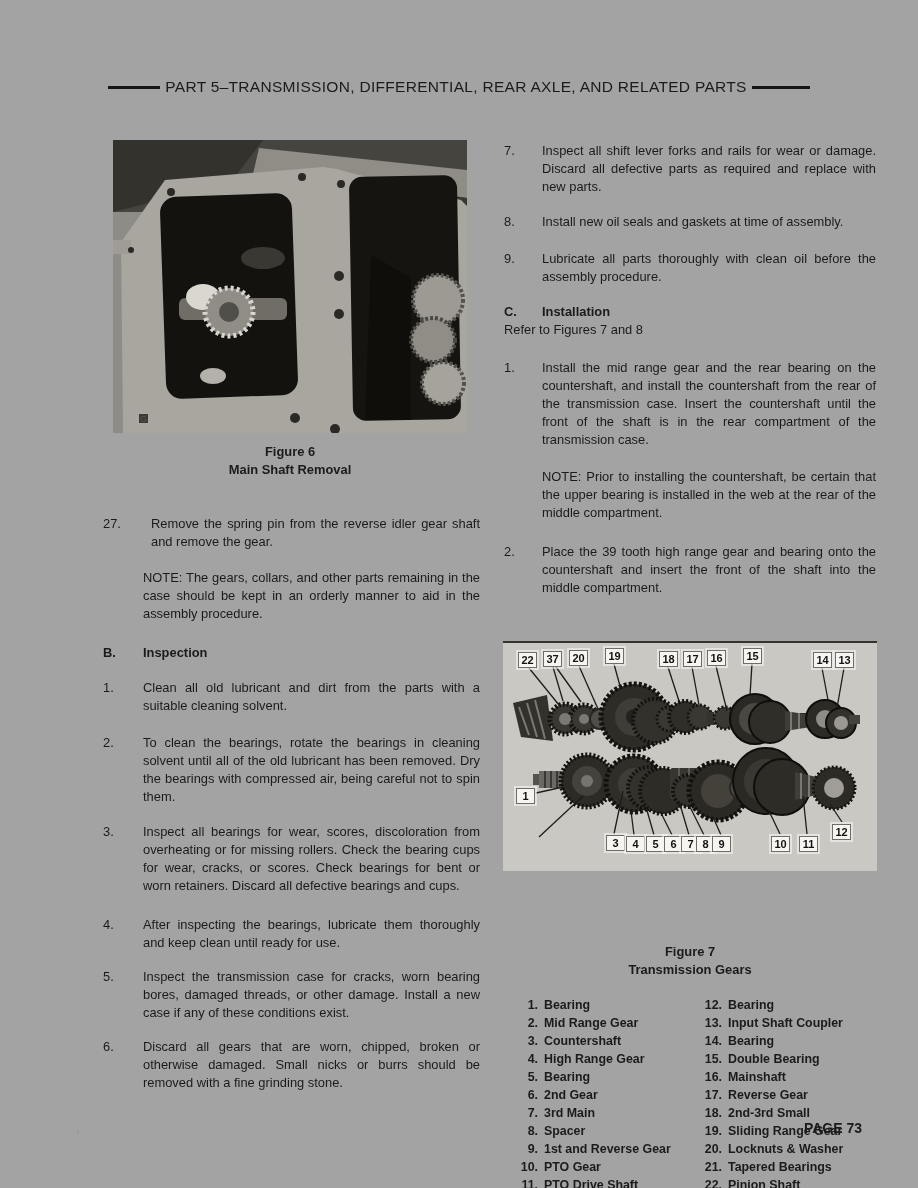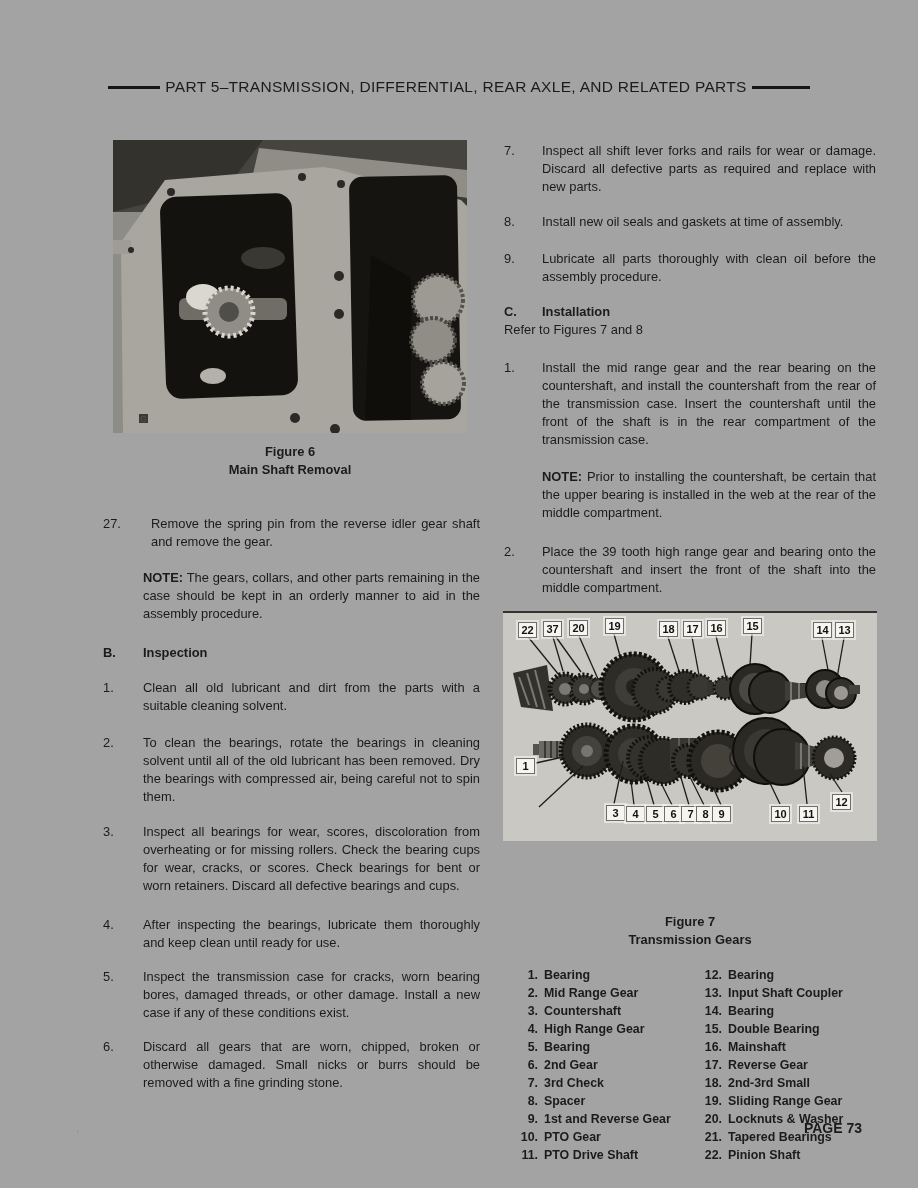--- a/index.html
+++ b/index.html
@@ -19,31 +19,31 @@
   .col.left{left:103px;width:377px;}
   .col.right{left:504px;width:372px;}
   .item{display:flex;margin-top:17px;}
   .item .num{flex:none;}
   .col.left .item .num{width:40px;}
   .col.right .item .num{width:38px;}
   .item .body{flex:1;text-align:justify;}
   .note{margin-top:18px;text-align:justify;}
   .col.left .note{margin-left:40px;}
   .col.right .note{margin-left:38px;}
-  .b{font-weight:bold;}
+  .b{font-weight:normal;}
   .sechead{display:flex;font-weight:bold;margin-top:21px;}
   .col.left .sechead .num{width:40px;}
   .col.right .sechead .num{width:38px;}
   .refer{margin-top:0;}
   
   .fig6photo{margin-left:10px;width:354px;height:293px;line-height:0;}
   .figcap{font-weight:bold;text-align:center;line-height:18px;}
   .fig6cap{width:354px;margin-left:10px;margin-top:10px;}
   
-  .fig7{position:relative;width:374px;height:296px;margin-left:-1px;margin-top:14px;line-height:0;}
+  .fig7{position:relative;width:374px;height:296px;margin-left:-1px;margin-top:44px;line-height:0;}
   .fig7cap{width:374px;margin-left:-1px;margin-top:6px;}
   .callout{
     position:absolute;min-width:13px;height:14px;padding:0 2px;
     background:#f6f5f1;border:1px solid #6e6d67;box-shadow:0 0 0 2px rgba(246,245,241,.6);
     font-size:11px;font-weight:bold;line-height:14px;text-align:center;color:#121212;
   }
   
   .plist{display:flex;margin-top:17px;font-weight:bold;font-size:12.4px;line-height:18px;}
   .pcol{width:186px;}
   .pcol.second{width:186px;}
@@ -330,21 +330,21 @@
         <div class="prow">
             <span class="pnum">5.</span>
             <span class="pname">Bearing</span>
           </div>
         <div class="prow">
             <span class="pnum">6.</span>
             <span class="pname">2nd Gear</span>
           </div>
         <div class="prow">
             <span class="pnum">7.</span>
-            <span class="pname">3rd Check</span>
+            <span class="pname">3rd Main</span>
           </div>
         <div class="prow">
             <span class="pnum">8.</span>
             <span class="pname">Spacer</span>
           </div>
         <div class="prow">
             <span class="pnum">9.</span>
             <span class="pname">1st and Reverse Gear</span>
           </div>
         <div class="prow">

